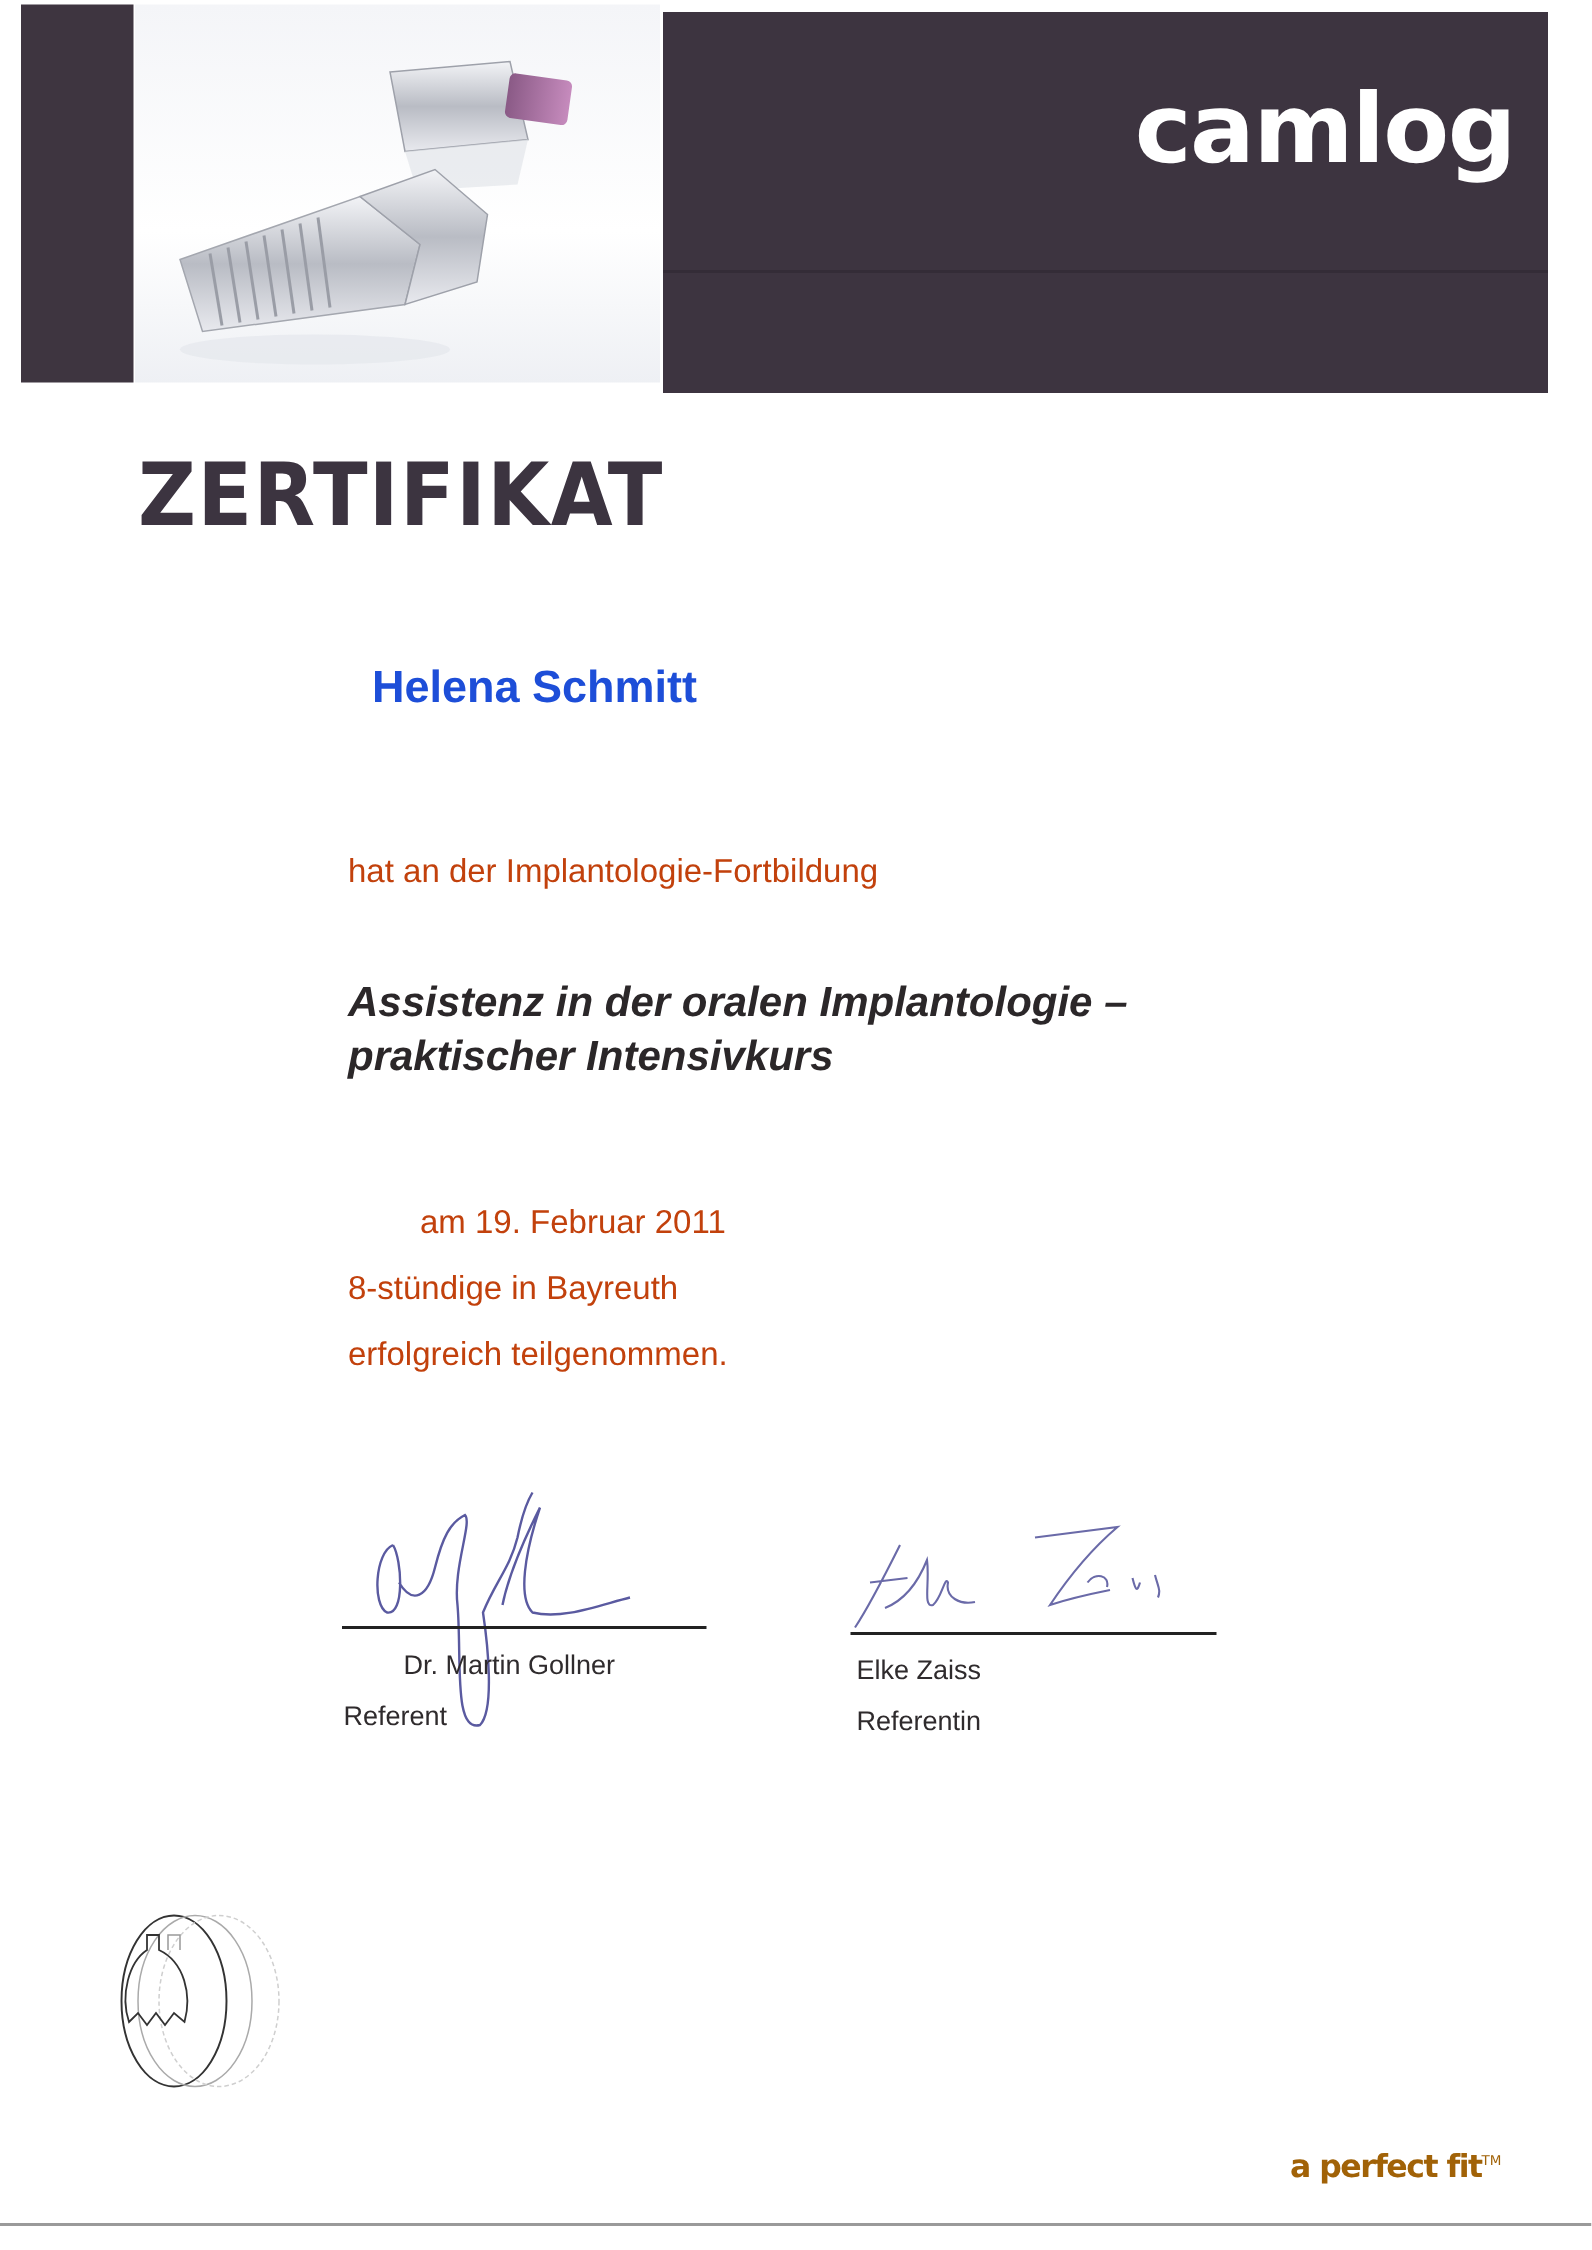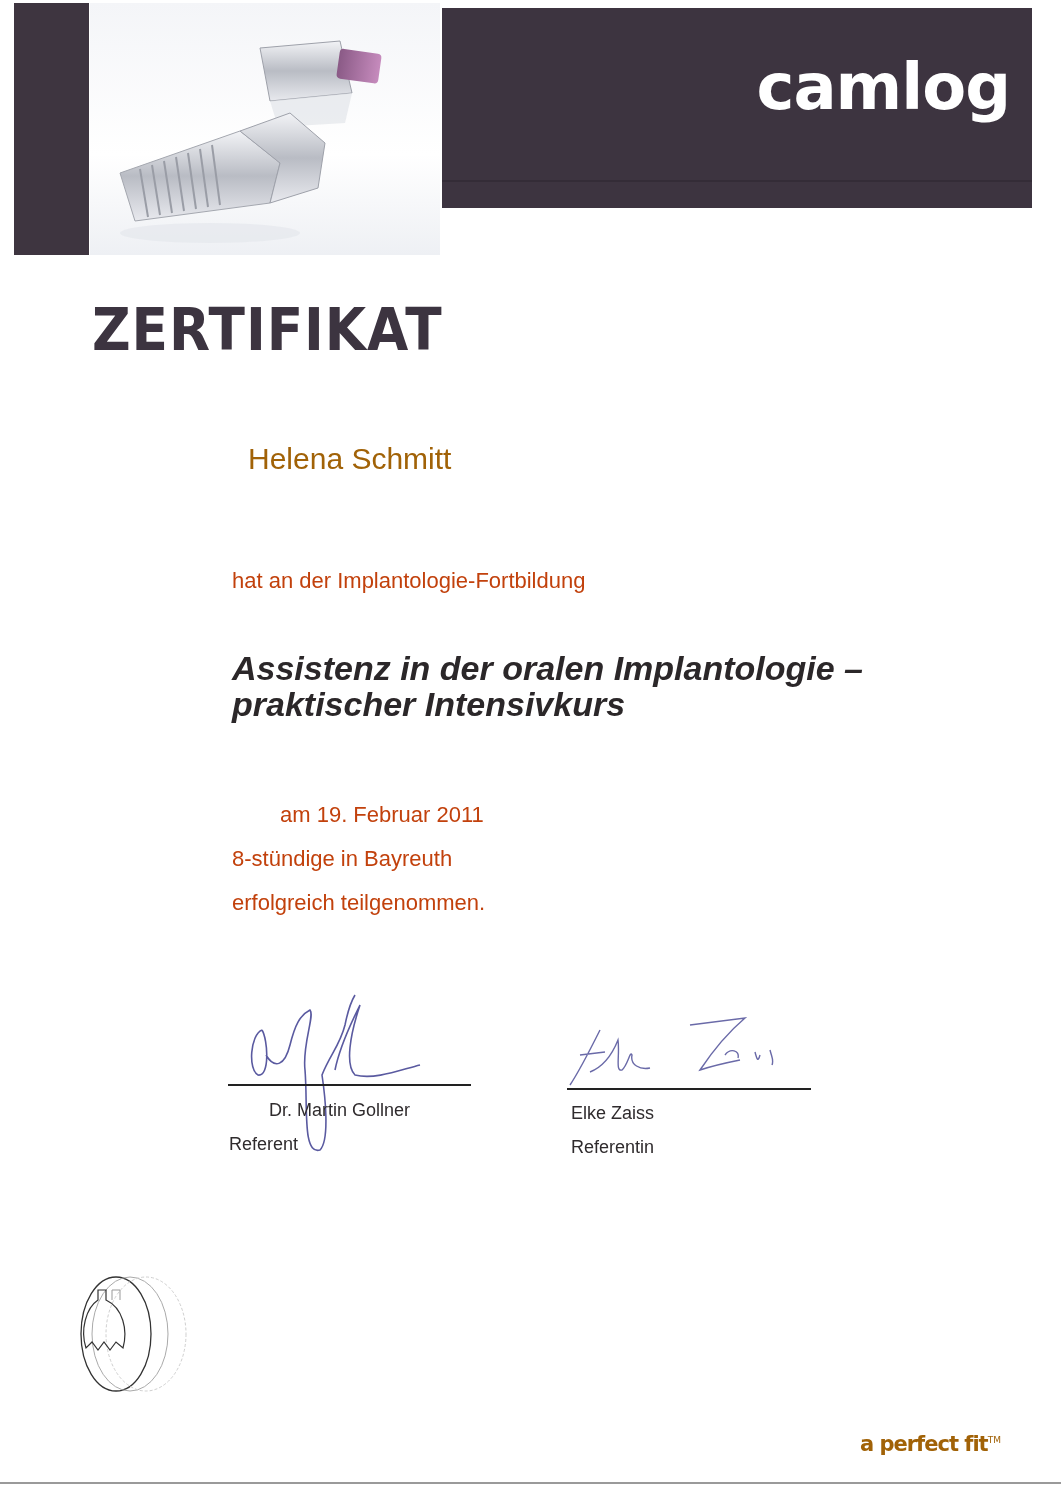--- a/index.html
+++ b/index.html
@@ -12,46 +12,46 @@
     .header-left-bar {
       position: absolute; left: 14px; top: 3px; width: 75px; height: 252px;
       background: #3e3540;
     }
     .header-photo {
       position: absolute; left: 90px; top: 3px; width: 350px; height: 252px;
       background: linear-gradient(180deg, #f4f5f8 0%, #ffffff 60%, #eef0f4 100%);
       overflow: hidden;
     }
     .header-right-panel {
-      position: absolute; left: 442px; top: 8px; width: 590px; height: 200px;
+      position: absolute; left: 442px; top: 8px; width: 590px; height: 254px;
       background: #3d3440;
     }
     .header-right-panel .seam {
       position: absolute; left: 0; right: 0; top: 172px; height: 2px; background: #2f2832; opacity: .6;
     }
     .logo-text {
       position: absolute; right: 22px; top: 42px;
       font-family: "DejaVu Sans", sans-serif; font-size: 64px; font-weight: bold;
       color: #ffffff; letter-spacing: -1px;
     }
     .title {
       position: absolute; left: 92px; top: 296px;
       font-family: "DejaVu Sans", sans-serif; font-weight: bold; font-size: 58px;
       color: #3c3440; letter-spacing: 1px; transform: scaleX(0.92); transform-origin: left top;
     }
     .recipient {
       position: absolute; left: 248px; top: 442px;
-      font-size: 30px; font-weight: normal; color: #a16207;
+      font-size: 30px; font-weight: bold; color: #1d4ed8;
     }
     .line-text {
       position: absolute; left: 232px; font-size: 22px; color: #c2410c;
     }
     .course {
       position: absolute; left: 232px; top: 650px;
-      font-size: 34px; font-weight: bold; font-style: italic; line-height: 36px; color: #2b2729;
+      font-size: 28px; font-weight: bold; font-style: italic; line-height: 36px; color: #2b2729;
     }
     .sig-block { position: absolute; }
     .sig-line { position: absolute; height: 2px; background: #222; }
     .sig-name, .sig-role { position: absolute; font-size: 18px; color: #2f2b2d; white-space: nowrap; }
     .signature { position: absolute; }
     .seal { position: absolute; left: 68px; top: 1270px; }
     .tagline {
       position: absolute; left: 860px; top: 1432px;
       font-family: "DejaVu Sans", sans-serif; font-weight: bold; font-size: 21px; color: #a16207;
       letter-spacing: -1px;

